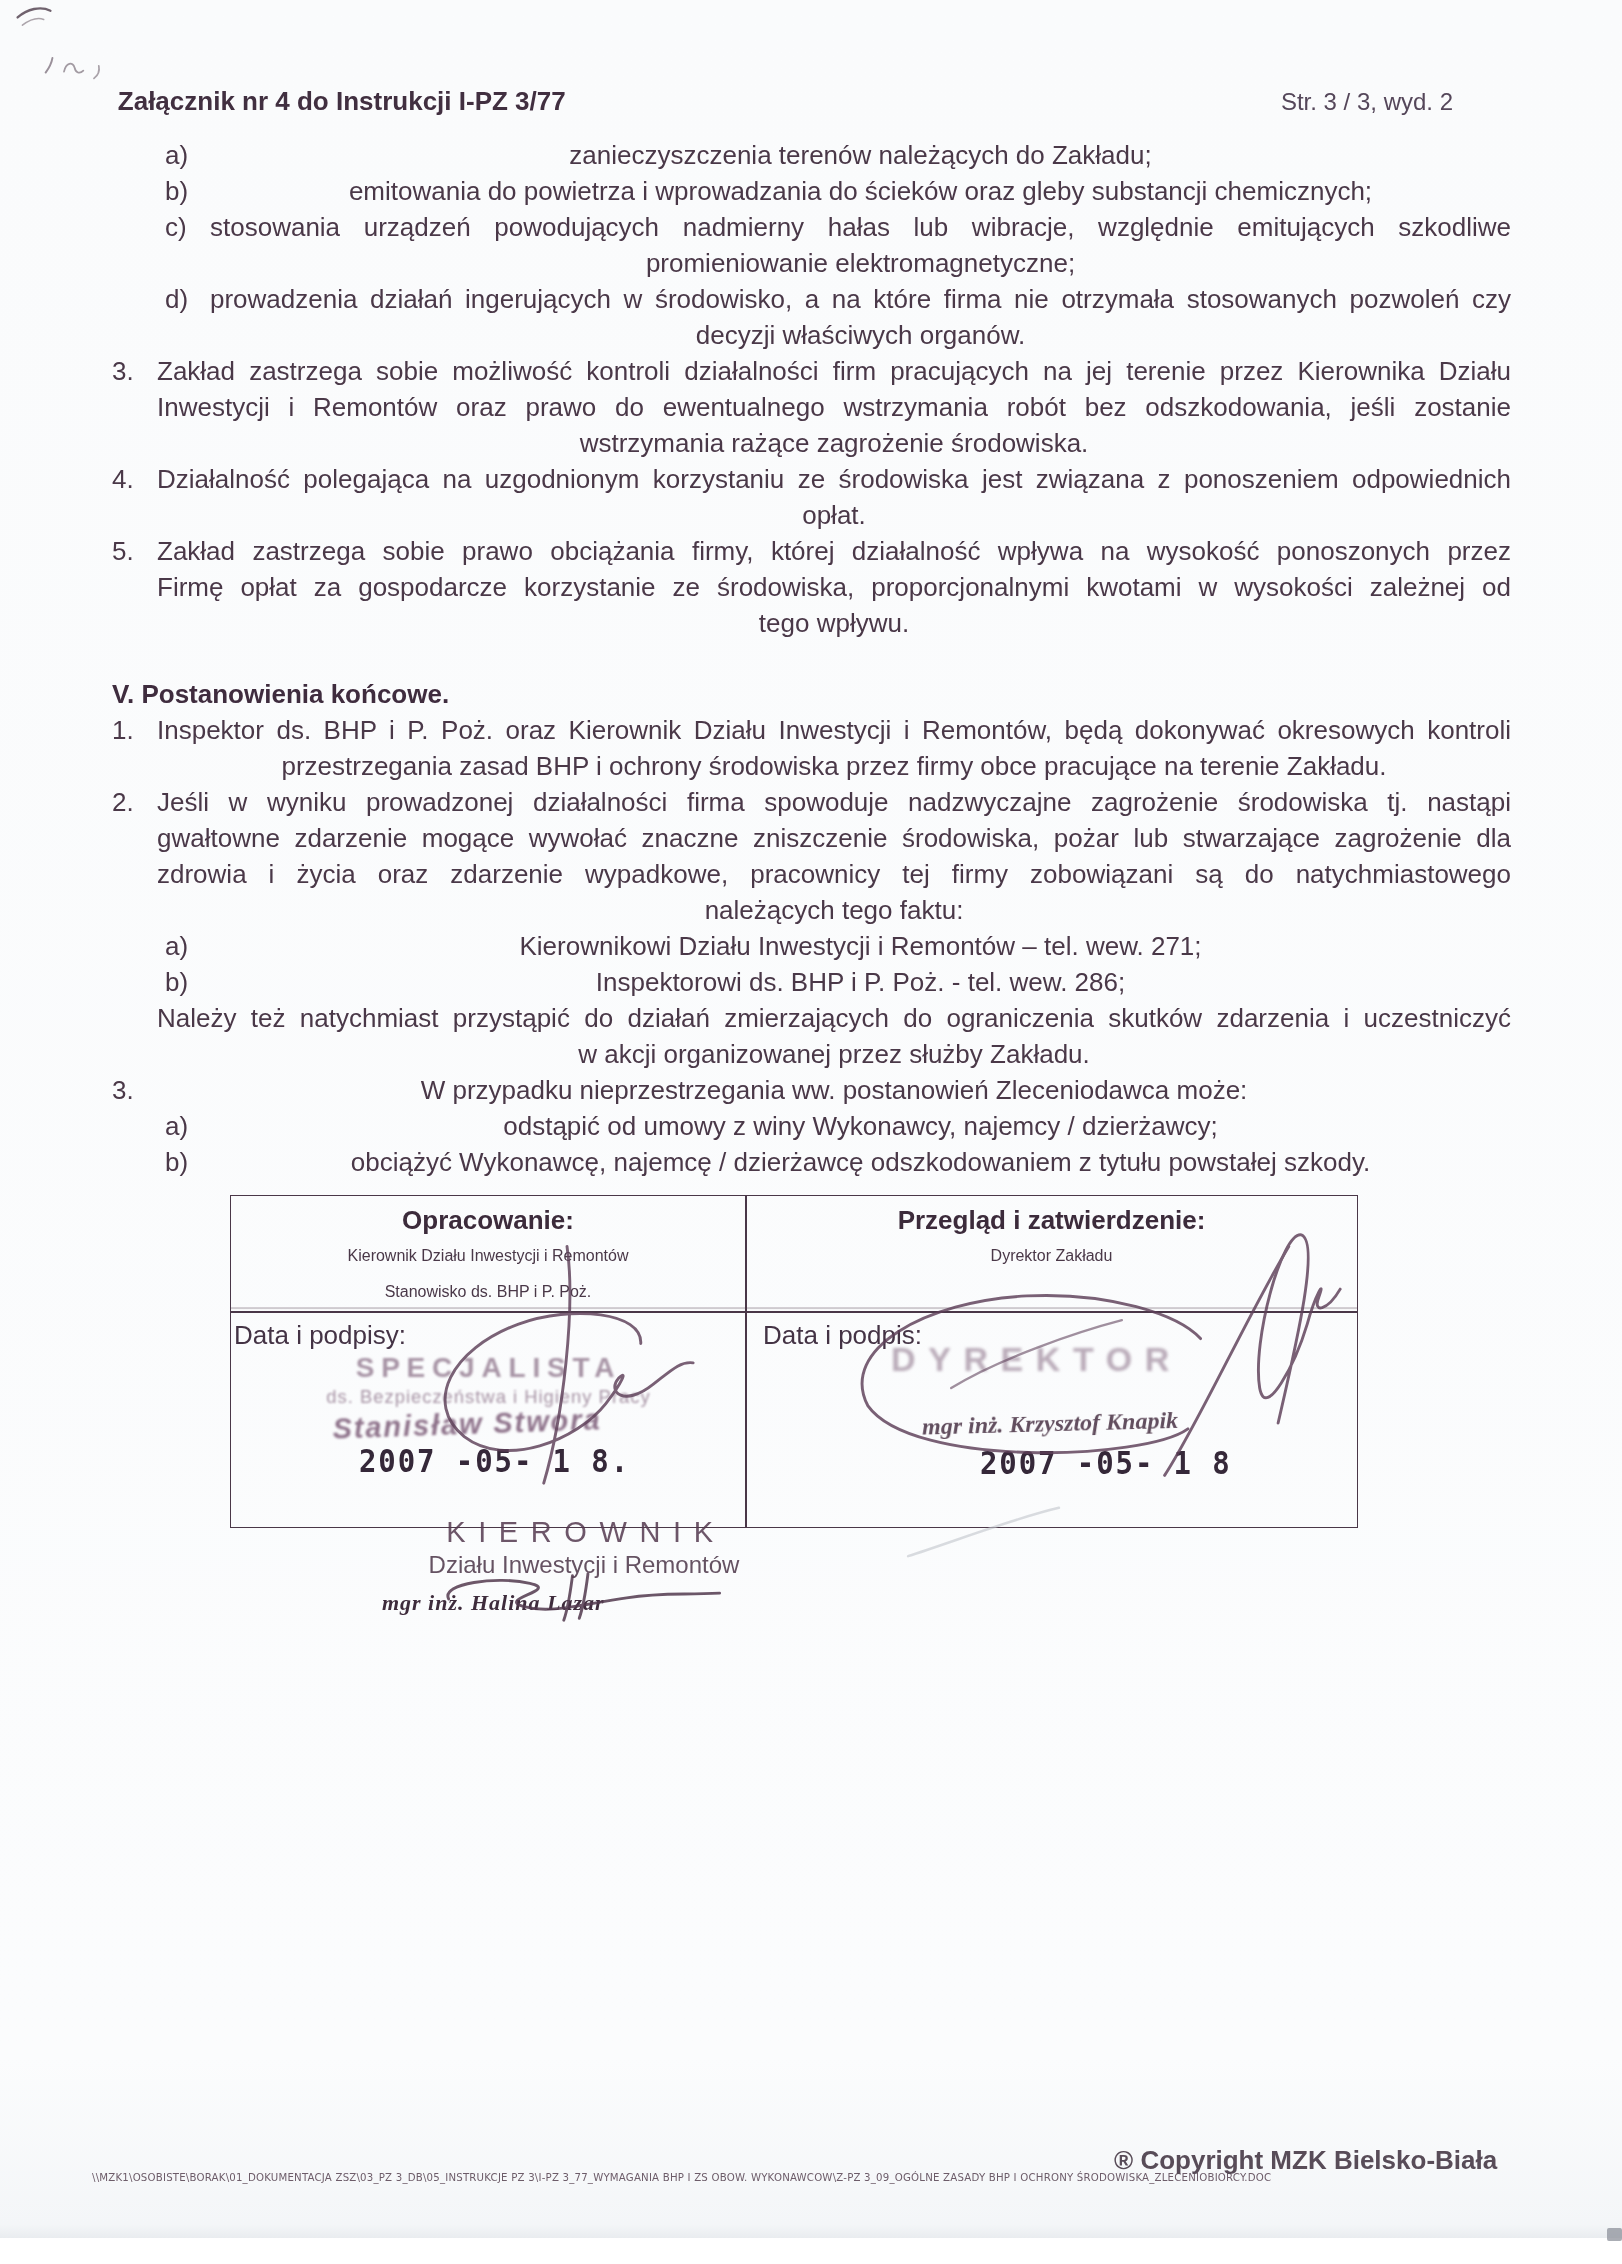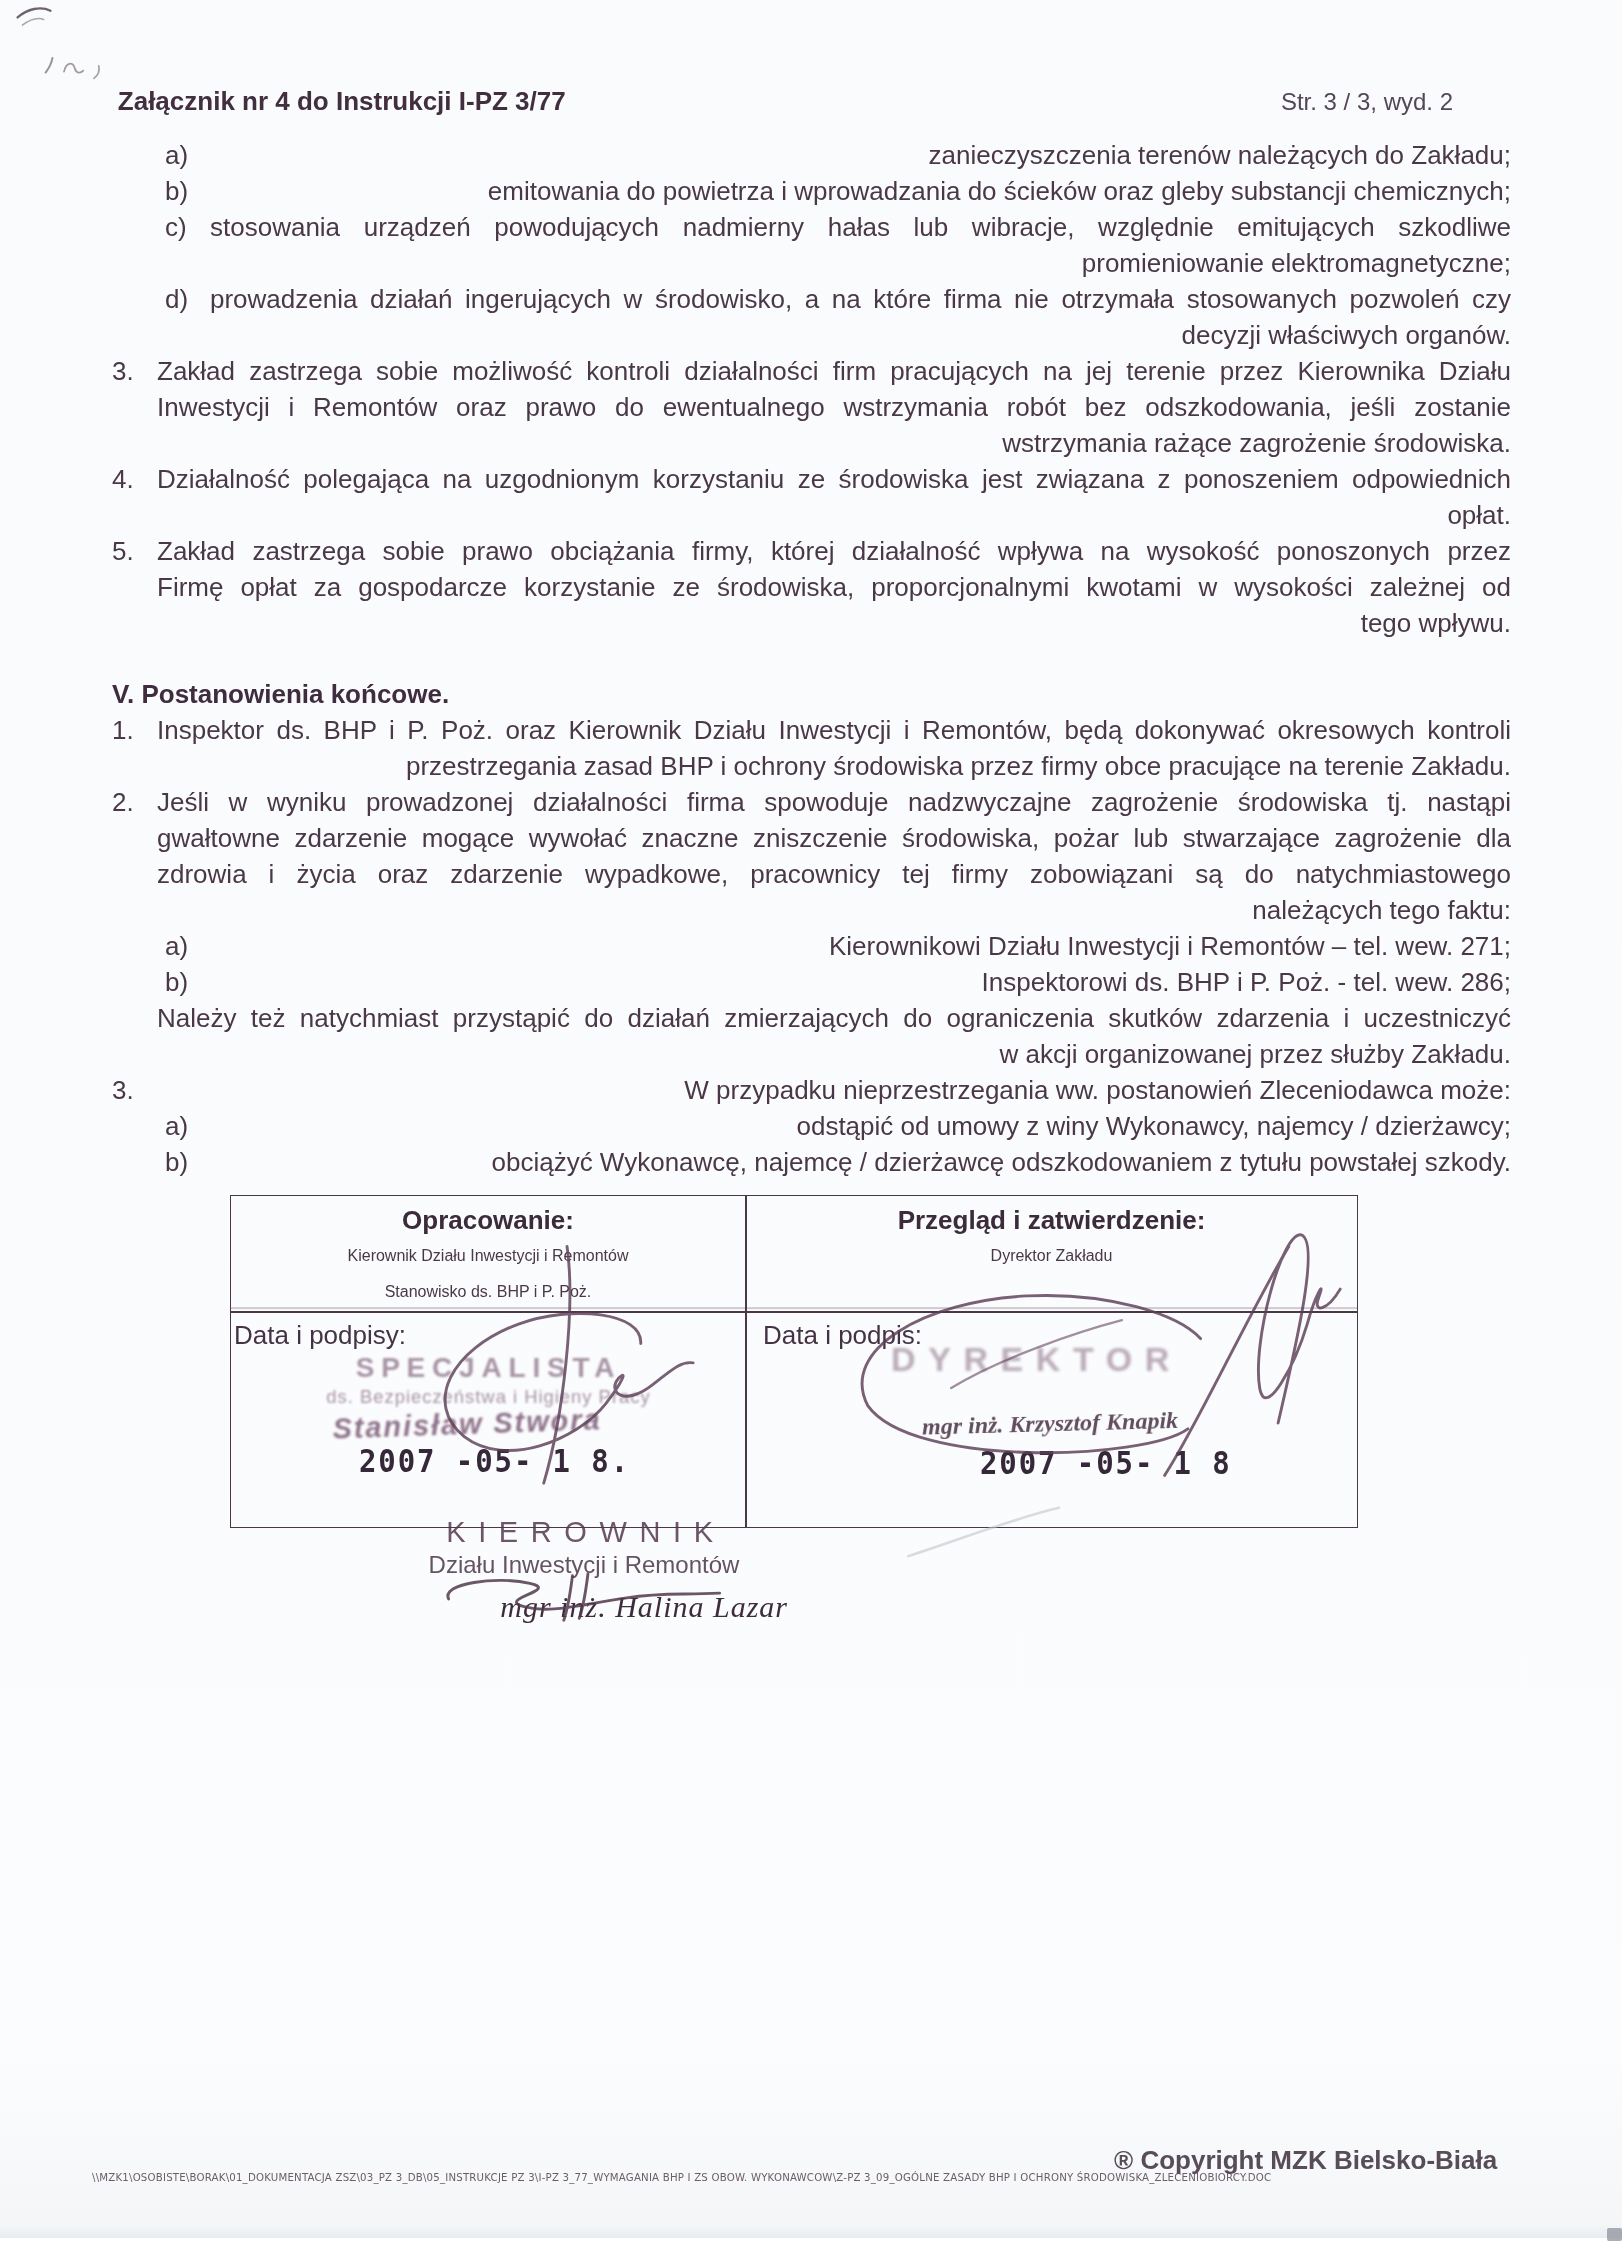--- a/index.html
+++ b/index.html
@@ -18,21 +18,21 @@
     font-size:26px;line-height:36px;
   }
   .hdr{display:flex;justify-content:space-between;align-items:baseline;margin-bottom:16.5px;}
   .hdr .att{font-weight:bold;color:#412f40;padding-left:5.8px;}
   .hdr .pg{font-size:24px;color:#55475a;padding-right:58px;}
   .row{display:flex;}
   .row .m{flex:0 0 45px;}
   .l2{margin-left:53px;}
   .t{flex:1;min-width:0;}
   .jl{display:block;text-align:justify;text-align-last:justify;}
-  .ll{display:block;text-align:right;}
+  .ll{display:block;text-align:center;}
   .vhead{font-weight:bold;color:#3f2c3e;margin-top:35px;}
   .note{margin-left:45px;}
 
   
   .tbl{
     position:absolute;left:230px;top:1195px;width:1128px;height:333px;
     border:1.9px solid #4a3748;box-sizing:border-box;background:transparent;
   }
   .tbl .vline{position:absolute;left:514px;top:0;width:1.9px;height:100%;background:#4a3748;}
   .tbl .hline{position:absolute;left:0;top:115px;width:100%;height:1.9px;background:#4a3748;
@@ -70,22 +70,22 @@
   }
   .ds-left{left:128px;top:248px;}
   .ds-right{left:749px;top:250px;}
   .sigsvg{position:absolute;left:0;top:0;overflow:visible;pointer-events:none;}
 
   
   .kblock{position:absolute;left:380px;top:1516px;width:408px;}
   .k1{font-size:29px;letter-spacing:12.6px;color:rgba(84,56,79,.85);filter:blur(0.4px);text-align:center;padding-left:3.9px;}
   .k2{font-size:24px;color:rgba(80,58,76,.88);filter:blur(0.3px);text-align:center;margin-top:1.9px;}
   .k3{
-    font-family:"Liberation Serif","DejaVu Serif",serif;font-style:italic;font-weight:400;
-    font-size:30px;color:#3e2c3c;letter-spacing:1px;margin-top:11.6px;padding-left:1.9px;text-align:right;
+    font-family:"Liberation Serif","DejaVu Serif",serif;font-style:italic;font-weight:700;
+    font-size:22px;color:#3e2c3c;letter-spacing:1px;margin-top:11.6px;padding-left:1.9px;
   }
   .ksig{position:absolute;left:47px;top:50px;overflow:visible;}
 
   
   .fpath{
     position:absolute;left:92px;top:2172px;
     font-family:"DejaVu Sans",sans-serif;font-size:10.2px;color:#6d5c69;
     letter-spacing:0.2px;white-space:nowrap;filter:blur(0.2px);
   }
   .copyr{

